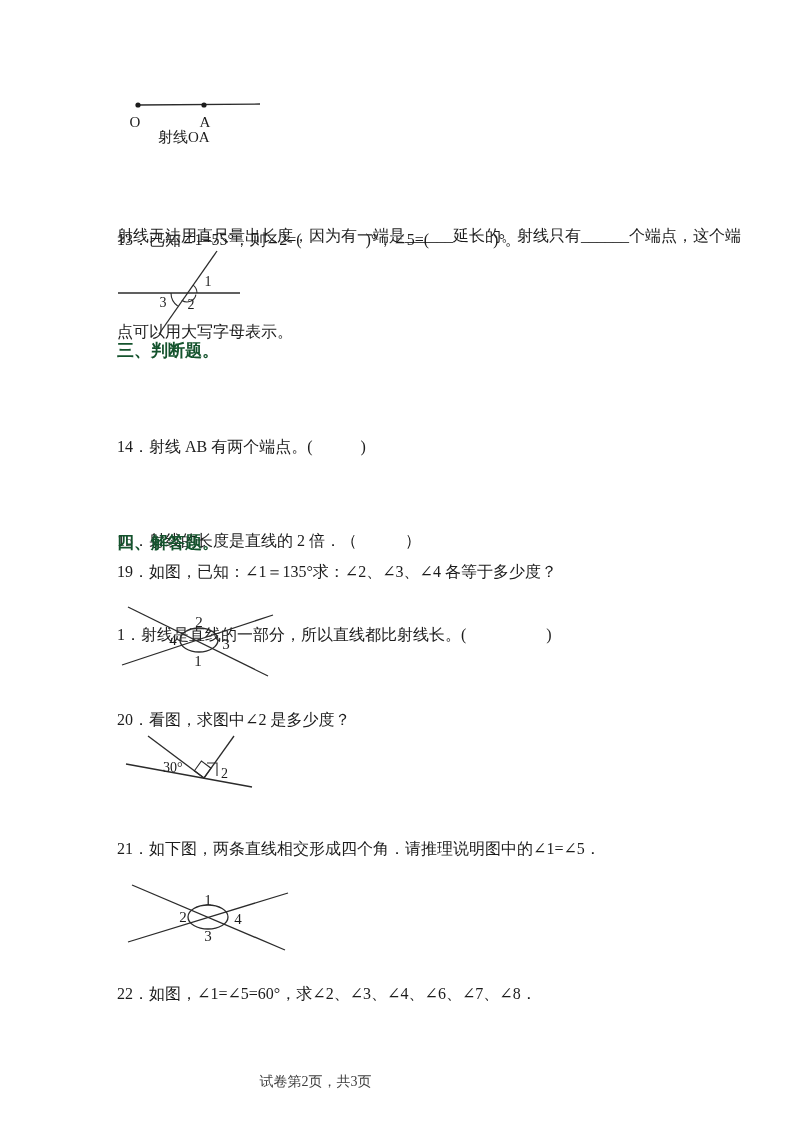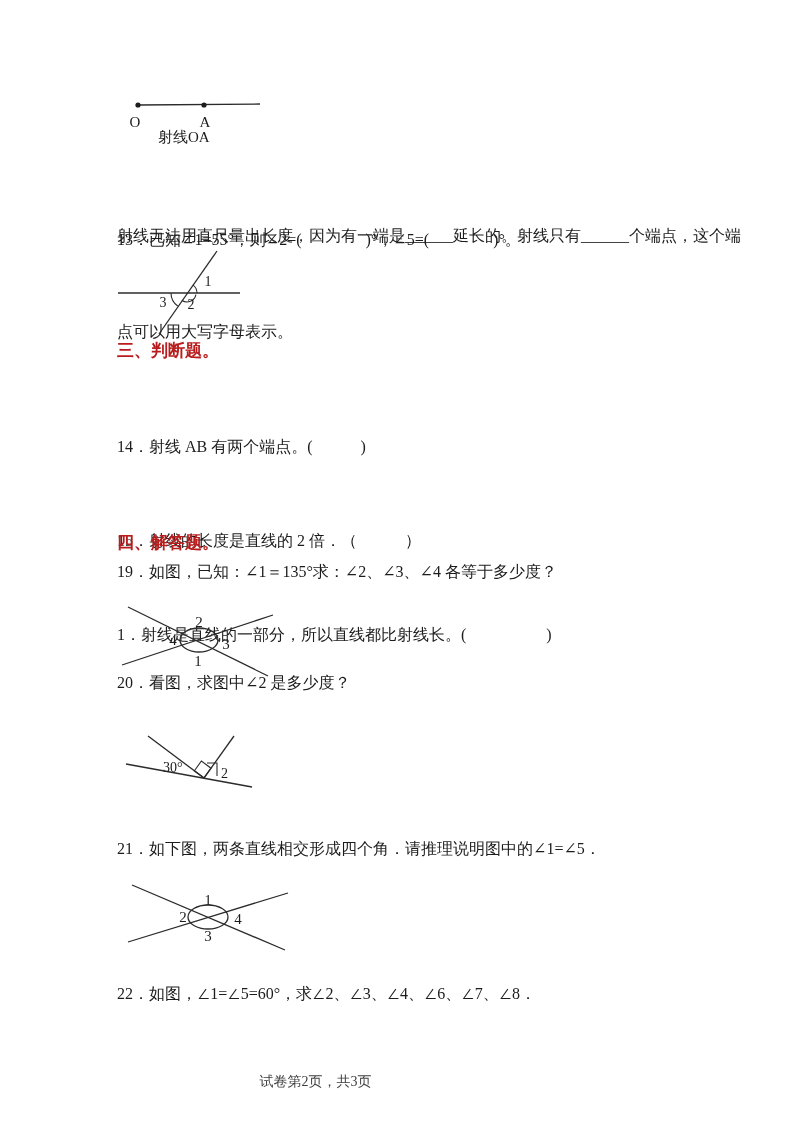--- a/index.html
+++ b/index.html
@@ -18,21 +18,21 @@
     line-height:32px;
     white-space:pre;
     color:#1c1c1c;
   }
   .heading{
     left:117px;
     font-size:17px;
     font-weight:bold;
     line-height:22px;
     white-space:pre;
-    color:#b91c1c;
+    color:#14532d;
   }
   .judge-item{
     display:block;
     line-height:31.4px;
     white-space:pre;
   }
   .footer{
     left:0;width:631px;
     text-align:center;
     font-size:14px;
@@ -100,21 +100,21 @@
   <svg class="abs" style="left:115px;top:598px;" width="170" height="85" viewBox="0 0 170 85">
     <line x1="13" y1="9" x2="153" y2="78"></line>
     <line x1="7" y1="67" x2="158" y2="17"></line>
     <ellipse cx="84" cy="42" rx="19" ry="12"></ellipse>
     <text x="84" y="29" font-size="15" text-anchor="middle">2</text>
     <text x="58" y="47" font-size="15" text-anchor="middle">4</text>
     <text x="111" y="51" font-size="15" text-anchor="middle">3</text>
     <text x="83" y="68" font-size="15" text-anchor="middle">1</text>
   </svg>
 
-  <div class="abs txt" style="top:667px;">20．看图，求图中∠2 是多少度？</div>
+  <div class="abs txt" style="top:704px;">20．看图，求图中∠2 是多少度？</div>
 
   <svg class="abs" style="left:115px;top:725px;" width="200" height="80" viewBox="0 0 200 80">
     <line x1="11" y1="39" x2="137" y2="62"></line>
     <line x1="89" y1="53" x2="33" y2="11"></line>
     <line x1="89" y1="53" x2="119" y2="11"></line>
     <path class="mark" d="M 89 53 L 79.4 45.8 L 86.4 36 L 96 43.2 Z"></path>
     <path class="mark" d="M 92 38 L 102 38 L 102 51"></path>
     <text x="48" y="47" font-size="14">30°</text>
     <text x="106" y="53" font-size="14">2</text>
   </svg>
@@ -124,17 +124,17 @@
   <svg class="abs" style="left:115px;top:872px;" width="185" height="85" viewBox="0 0 185 85">
     <line x1="17" y1="13" x2="170" y2="78"></line>
     <line x1="13" y1="70" x2="173" y2="21"></line>
     <ellipse cx="93" cy="45" rx="20" ry="12"></ellipse>
     <text x="93" y="33" font-size="15" text-anchor="middle">1</text>
     <text x="68" y="50" font-size="15" text-anchor="middle">2</text>
     <text x="123" y="52" font-size="15" text-anchor="middle">4</text>
     <text x="93" y="69" font-size="15" text-anchor="middle">3</text>
   </svg>
 
-  <div class="abs txt" style="top:978px;font-family:Liberation Serif, serif;">22．如图，∠1=∠5=60°，求∠2、∠3、∠4、∠6、∠7、∠8．</div>
+  <div class="abs txt" style="top:978px;">22．如图，∠1=∠5=60°，求∠2、∠3、∠4、∠6、∠7、∠8．</div>
 
   <div class="abs footer" style="top:1072px;">试卷第2页，共3页</div>
 
 </div>
 
 </body></html>

